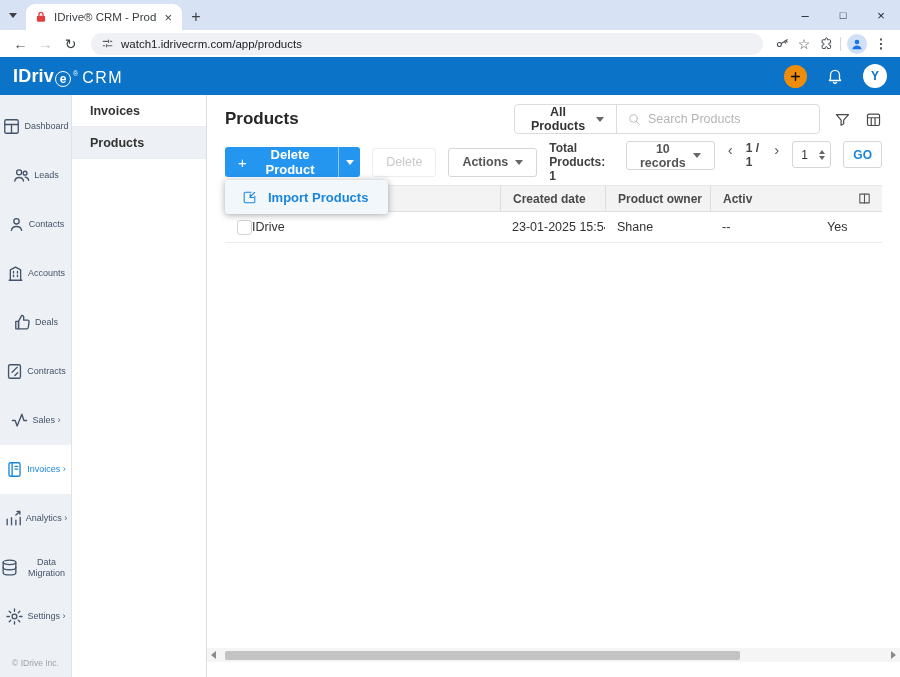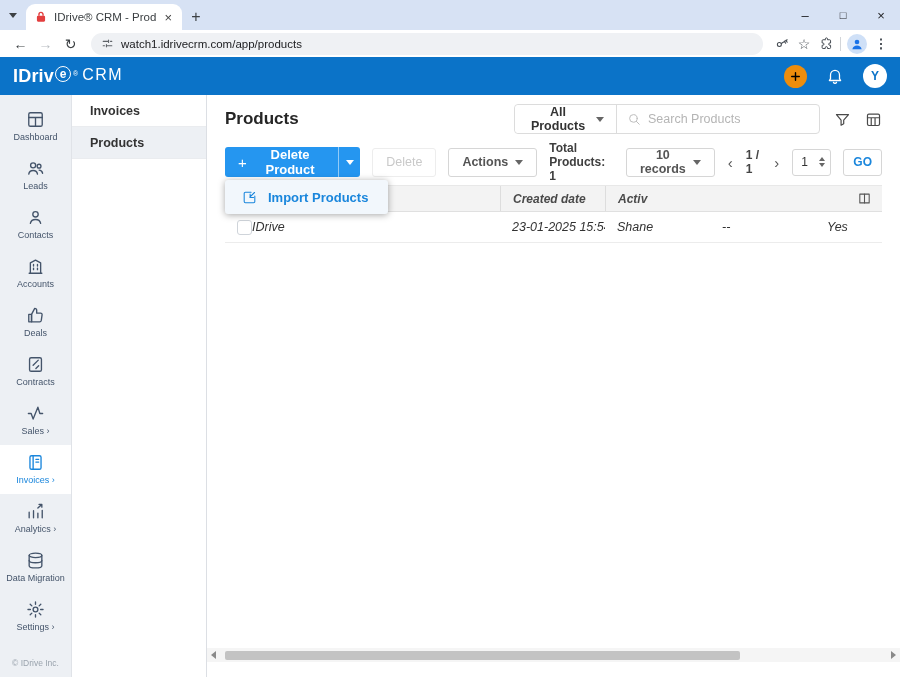--- a/index.html
+++ b/index.html
@@ -29,36 +29,36 @@
   .bar-icon { display:inline-flex; align-items:center; justify-content:center; width:22px; color:#454b52; cursor:pointer; }
   .bar-icon svg { width:15px; height:15px; }
   .star-glyph { font-size:14px; }
   .divider-v { width:1px; height:14px; background:#d2d5d9; margin:0 3px; }
   .avatar-chip { width:20px; height:20px; border-radius:50%; background:#cfe0f7; display:flex; align-items:center; justify-content:center; margin:0 3px; cursor:pointer; }
   .avatar-chip svg { width:14px; height:14px; }
   .kebab-glyph { font-size:13px; font-weight:700; }
 
   
   .appheader { height:38px; background:#0b73c8; display:flex; align-items:center; padding:0 13px; }
-  .logo { color:#fff; display:flex; align-items:flex-start; cursor:pointer; }
+  .logo { color:#fff; display:flex; align-items:flex-end; cursor:pointer; }
   .logo-main { font-weight:700; font-size:18px; letter-spacing:.2px; }
   .logo-e { font-weight:700; font-size:12px; width:16px; height:16px; line-height:14px; border:1.7px solid #fff; border-radius:50%; text-align:center; margin-left:1px; }
   .logo-reg { font-size:7px; align-self:flex-start; margin:4px 4px 0 2px; }
   .logo-crm { font-weight:400; font-size:16px; letter-spacing:1.5px; }
   .header-right { margin-left:auto; display:flex; align-items:center; gap:19px; }
   .quick-add { width:23px; height:23px; border-radius:50%; background:#ee8d0c; display:flex; align-items:center; justify-content:center; cursor:pointer; }
   .quick-add svg { width:13px; height:13px; }
   .bell { display:inline-flex; color:#fff; cursor:pointer; }
   .bell svg { width:18px; height:18px; }
   .user-avatar { width:24px; height:24px; border-radius:50%; background:#fff; color:#0b73c8; font-weight:700; font-size:12px; display:flex; align-items:center; justify-content:center; cursor:pointer; }
 
   
   .appbody { display:flex; height:582px; }
   .sidebar { width:72px; background:#edf0f4; border-right:1px solid #e0e3e8; display:flex; flex-direction:column; padding-top:7px; }
-  .side-item { min-height:49px; display:flex; flex-direction:column; align-items:center; justify-content:center; gap:3px; color:#44546a; cursor:pointer; }
+  .side-item { min-height:49px; display:flex; flex-direction:row; align-items:center; justify-content:center; gap:3px; color:#44546a; cursor:pointer; }
   .side-item .s-icon { display:inline-flex; }
   .side-item .s-icon svg { width:19px; height:19px; }
   .s-label { font-size:9px; line-height:1.15; text-align:center; }
   .side-item.active { background:#fff; color:#1a86dc; }
   .copyright { margin-top:auto; padding:10px 3px 9px; font-size:8.5px; color:#9aa3ad; text-align:center; }
 
   .subsidebar { width:135px; background:#fff; border-right:1px solid #dcdfe4; }
   .sub-item { height:32px; display:flex; align-items:center; padding:0 18px; font-size:12.5px; font-weight:600; color:#333; border-bottom:1px solid #eaecef; cursor:pointer; }
   .sub-item.selected { background:#edf0f4; }
 
@@ -83,32 +83,32 @@
   .create-caret { background:#2596f0; border:none; border-left:1px solid rgba(255,255,255,.5); width:27px; border-radius:0 3px 3px 0; display:flex; align-items:center; justify-content:center; cursor:pointer; }
   .caret { display:inline-block; width:0; height:0; border-left:4px solid transparent; border-right:4px solid transparent; border-top:5px solid #666; margin-left:7px; }
   .caret.white { border-top-color:#fff; margin:0; }
   .create-menu { position:absolute; top:33px; left:0; width:163px; background:#f2f7fc; border-radius:3px; box-shadow:0 1px 7px rgba(0,0,0,.35); z-index:20; }
   .menu-item { display:flex; align-items:center; gap:11px; height:34px; padding:0 17px; color:#1a86dc; font-size:13px; font-weight:600; cursor:pointer; }
   .menu-item .m-icon { display:inline-flex; }
   .menu-item svg { width:15px; height:15px; }
 
   .btn { height:29px; background:#fff; border:1px solid #d6d6d6; border-radius:3px; font-family:inherit; font-size:12.5px; font-weight:600; color:#555; padding:0 13px; display:flex; align-items:center; cursor:pointer; }
   .btn.disabled { color:#c9c9c9; border-color:#ededed; font-weight:400; cursor:default; }
-  .toolbar-right { margin-left:auto; display:flex; align-items:center; gap:12px; }
+  .toolbar-right { margin-left:auto; display:flex; align-items:flex-start; gap:12px; }
   .total-label { font-size:12px; font-weight:700; color:#3f3f3f; }
   .pg { color:#555; font-size:15px; padding:0 1px; cursor:pointer; }
   .pgtext { font-size:12px; font-weight:600; color:#444; }
   .page-input-box { width:46px; height:27px; border:1px solid #d6d6d6; border-radius:3px; display:flex; align-items:center; padding:0 5px 0 8px; background:#fff; }
   .page-input-box input { width:18px; border:none; outline:none; font-size:12px; color:#333; font-family:inherit; }
   .steppers { display:flex; flex-direction:column; gap:2px; margin-left:auto; cursor:pointer; }
   .tri-up { width:0; height:0; border-left:3.5px solid transparent; border-right:3.5px solid transparent; border-bottom:4.5px solid #666; }
   .tri-dn { width:0; height:0; border-left:3.5px solid transparent; border-right:3.5px solid transparent; border-top:4.5px solid #666; }
   .go-btn { height:27px; border:1px solid #d6d6d6; background:#fff; border-radius:3px; color:#1a86dc; font-size:12px; font-weight:700; padding:0 9px; font-family:inherit; cursor:pointer; }
 
-  .table { margin:4px 18px 0;font-style:italic; }
+  .table { margin:4px 18px 0; }
   .thead { display:flex; background:#f3f3f3; border-top:1px solid #e8e8e8; border-bottom:1px solid #e0e0e0; height:27px; }
   .th { display:flex; align-items:center; padding:0 12px; font-size:12px; font-weight:700; color:#4a4a4a; height:100%; white-space:nowrap; overflow:hidden; }
   .th + .th { border-left:1px solid #ddd; }
   .tr { display:flex; height:31px; align-items:center; border-bottom:1px solid #ececec; cursor:pointer; }
   .td { display:flex; align-items:center; gap:0; padding:0 12px; font-size:12.5px; color:#333; white-space:nowrap; overflow:hidden; }
   .c0 { width:275px; } .c1 { width:105px; } .c2 { width:105px; } .c3 { width:105px; }
   .c4 { flex:1; min-width:0; justify-content:space-between; padding-right:10px; }
   .cb { width:15px; height:15px; border:1.5px solid #cfd4da; border-radius:3px; background:#fff; flex:none; cursor:pointer; }
   .col-icon { display:inline-flex; color:#555; cursor:pointer; }
   .col-icon svg { width:15px; height:15px; }
@@ -393,20 +393,23 @@
     </div>
 
     <div class="table">
       <div class="thead" id="thead">
           <div class="th c0">
             <span></span>
           </div>
           <div class="th c1">
             <span>Created date</span>
           </div>
+          <div class="th c2">
+            <span>Product owner</span>
+          </div>
           <div class="th c4">
             <span>Activ</span>
             <span class="col-icon">
               <svg viewBox="0 0 24 24" fill="none" stroke="currentColor" stroke-width="1.7" stroke-linecap="round" stroke-linejoin="round">
                 <rect x="4.5" y="5" width="15" height="14"></rect>
                 <path d="M12 5v14"></path>
               </svg>
             </span>
           </div>
         </div>

